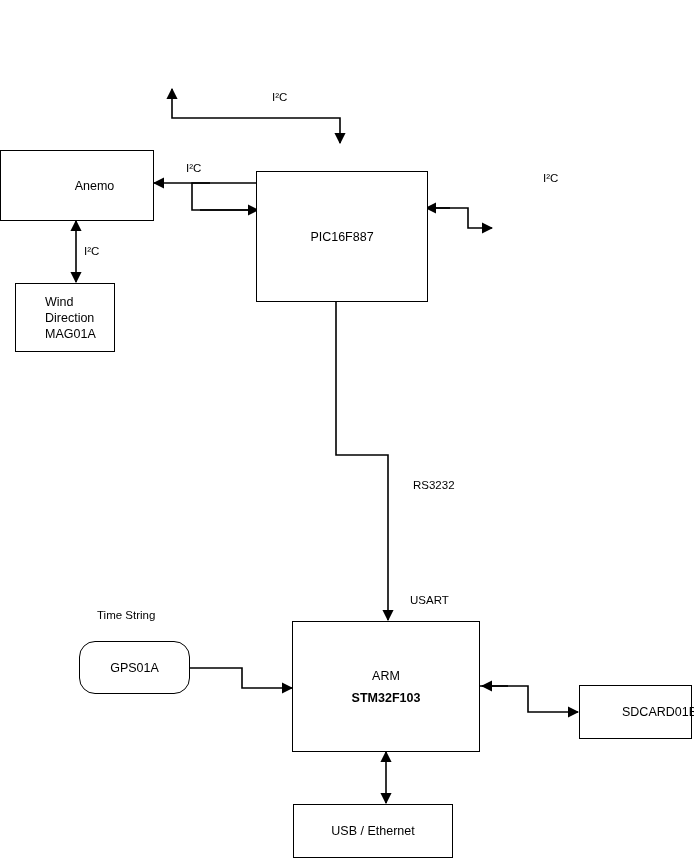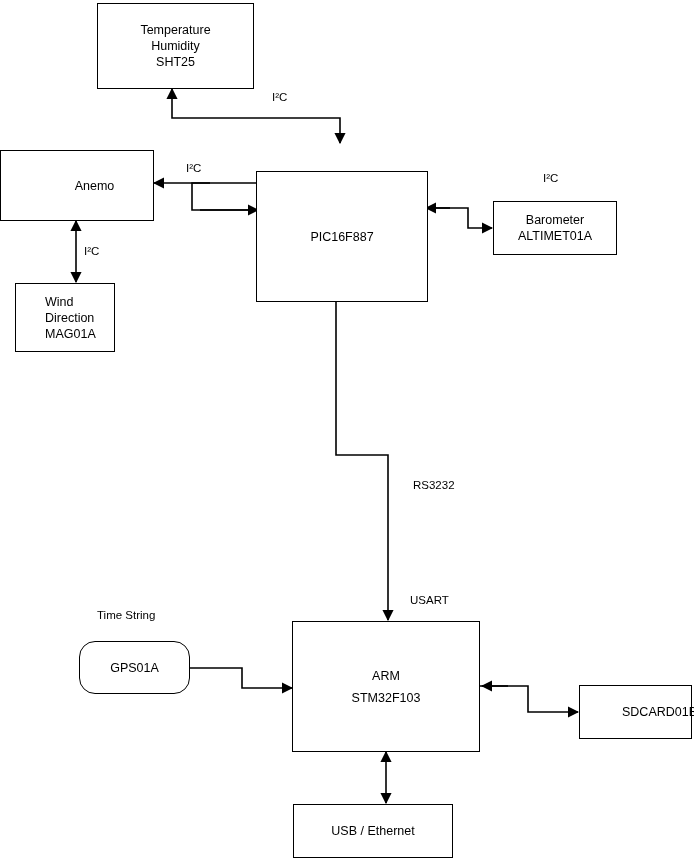--- a/index.html
+++ b/index.html
@@ -29,20 +29,21 @@
     font-size: 12.5px;
     line-height: 16px;
     z-index: 3;
   }
   .node .line {
     display: block;
     white-space: nowrap;
   }
   .node.spaced .line + .line {
     margin-top: 6px;
+    font-weight: bold;
   }
   .edge-label {
     position: absolute;
     font-size: 11.5px;
     color: #000000;
     white-space: nowrap;
     z-index: 4;
     background: transparent;
   }
   svg.wires {
@@ -81,38 +82,29 @@
     <path d="M 336 300 L 336 276" fill="none" stroke="#000000" stroke-width="1.6" marker-end="url(#arrow)"></path>
 
     <path d="M 190 668 L 242 668 L 242 688 L 292 688" fill="none" stroke="#000000" stroke-width="1.6" marker-end="url(#arrow)"></path>
 
     <path d="M 480 686 L 528 686 L 528 712 L 578 712" fill="none" stroke="#000000" stroke-width="1.6" marker-end="url(#arrow)"></path>
     <path d="M 508 686 L 482 686" fill="none" stroke="#000000" stroke-width="1.6" marker-end="url(#arrow)"></path>
 
     <path d="M 386 752 L 386 803" fill="none" stroke="#000000" stroke-width="1.6" marker-end="url(#arrow)" marker-start="url(#arrow)"></path>
   </svg>
 
-  <div class="node" style="left:97px; top:3px; width:157px; height:86px;">
-    <span class="line">Temperature</span>
-    <span class="line">Humidity</span>
-    <span class="line">SHT25</span>
-  </div>
 
   <div class="node" style="left:0px; top:150px; width:154px; height:71px;padding-left:35px;">
     <span class="line">Anemo</span>
   </div>
 
   <div class="node" style="left:256px; top:144px; width:172px; height:131px;margin-top:27px;">
     <span class="line">PIC16F887</span>
   </div>
 
-  <div class="node" style="left:493px; top:201px; width:124px; height:54px;">
-    <span class="line">Barometer</span>
-    <span class="line">ALTIMET01A</span>
-  </div>
 
   <div class="node" style="left:15px; top:283px; width:100px; height:69px; align-items:flex-start; padding-left:29px; text-align:left;">
     <span class="line">Wind</span>
     <span class="line">Direction</span>
     <span class="line">MAG01A</span>
   </div>
 
   <div class="node" style="left:79px; top:641px; width:111px; height:53px;border-radius:16px;">
     <span class="line">GPS01A</span>
   </div>

